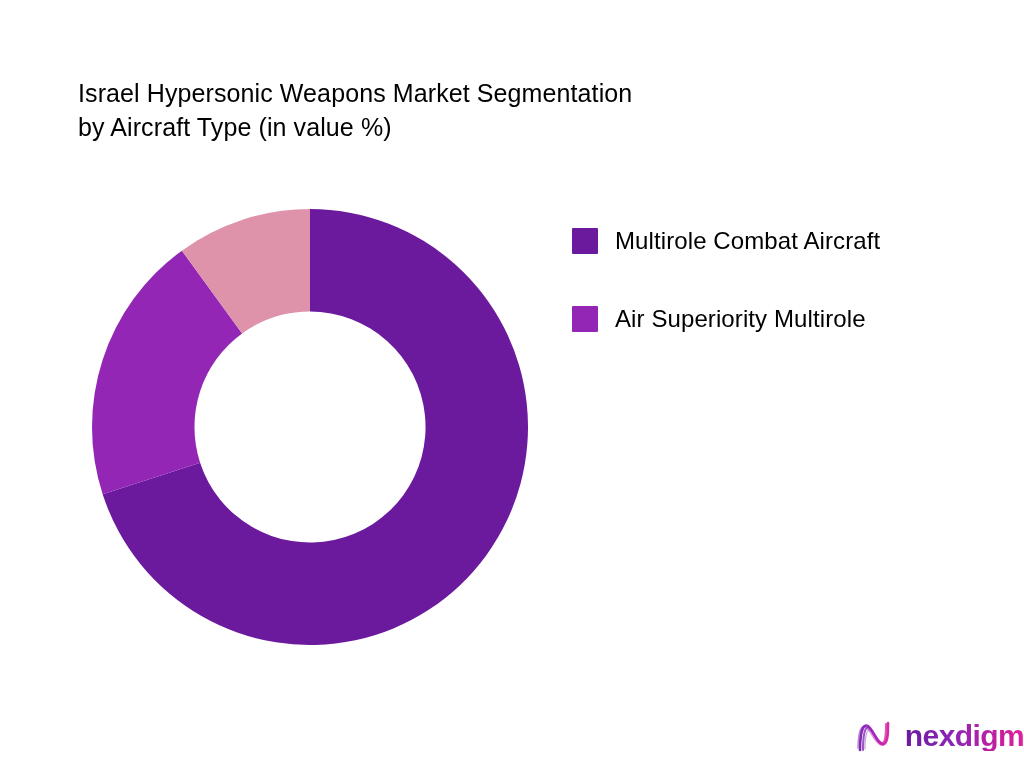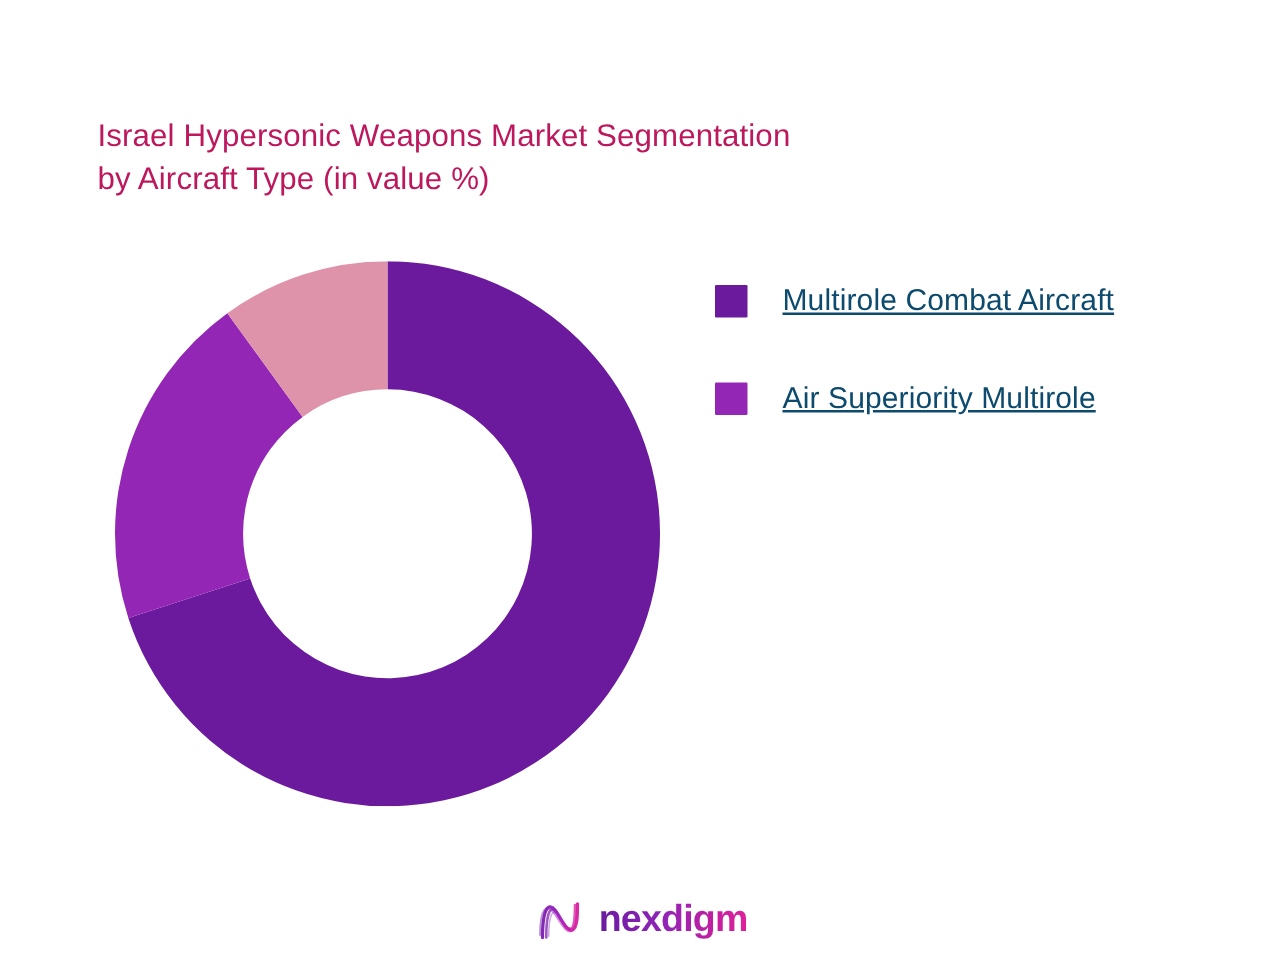--- a/index.html
+++ b/index.html
@@ -12,25 +12,25 @@
     background: #ffffff;
     font-family: "Liberation Sans", sans-serif;
     overflow: hidden;
     position: relative;
     -webkit-font-smoothing: antialiased;
   }
 
   #chart-title {
     position: absolute;
     left: 78px;
-    top: 92px;
+    top: 76px;
     width: 780px;
     font-size: 25px;
     line-height: 34px;
-    color: #be185d;
+    color: #000000;
     font-weight: 400;
     letter-spacing: 0.1px;
     white-space: pre-line;
   }
 
   #donut-wrap {
     position: absolute;
     left: 92px;
     top: 209px;
     width: 436px;
@@ -54,37 +54,36 @@
     height: 30px;
     margin-bottom: 48px;
   }
   .legend-swatch {
     width: 26px;
     height: 26px;
     flex: 0 0 26px;
     border-radius: 1px;
   }
   .legend-label {
-    margin-left: 28px;
+    margin-left: 17px;
     font-size: 24px;
     line-height: 30px;
-    color: #0c4a6e;
+    color: #000000;
     font-weight: 400;
     letter-spacing: 0.1px;
     white-space: nowrap;
-    text-decoration: underline;
   }
 
   #footer-logo {
     position: absolute;
     left: 0;
     right: 0;
     top: 714px;
     display: flex;
-    justify-content: center;
+    justify-content: flex-end;
     align-items: center;
   }
   #logo-mark {
     width: 44px;
     height: 44px;
     display: block;
   }
   #logo-wordmark {
     margin-left: 9px;
     font-size: 30px;

